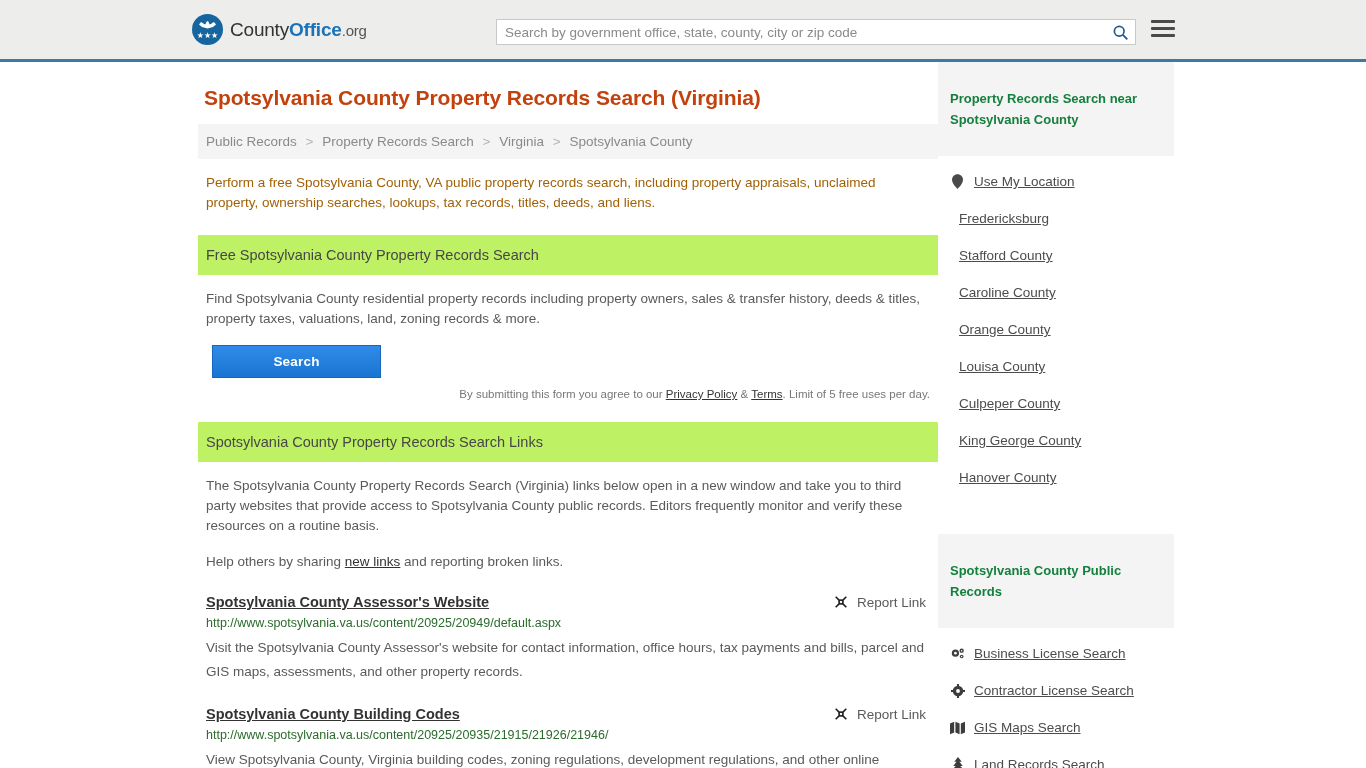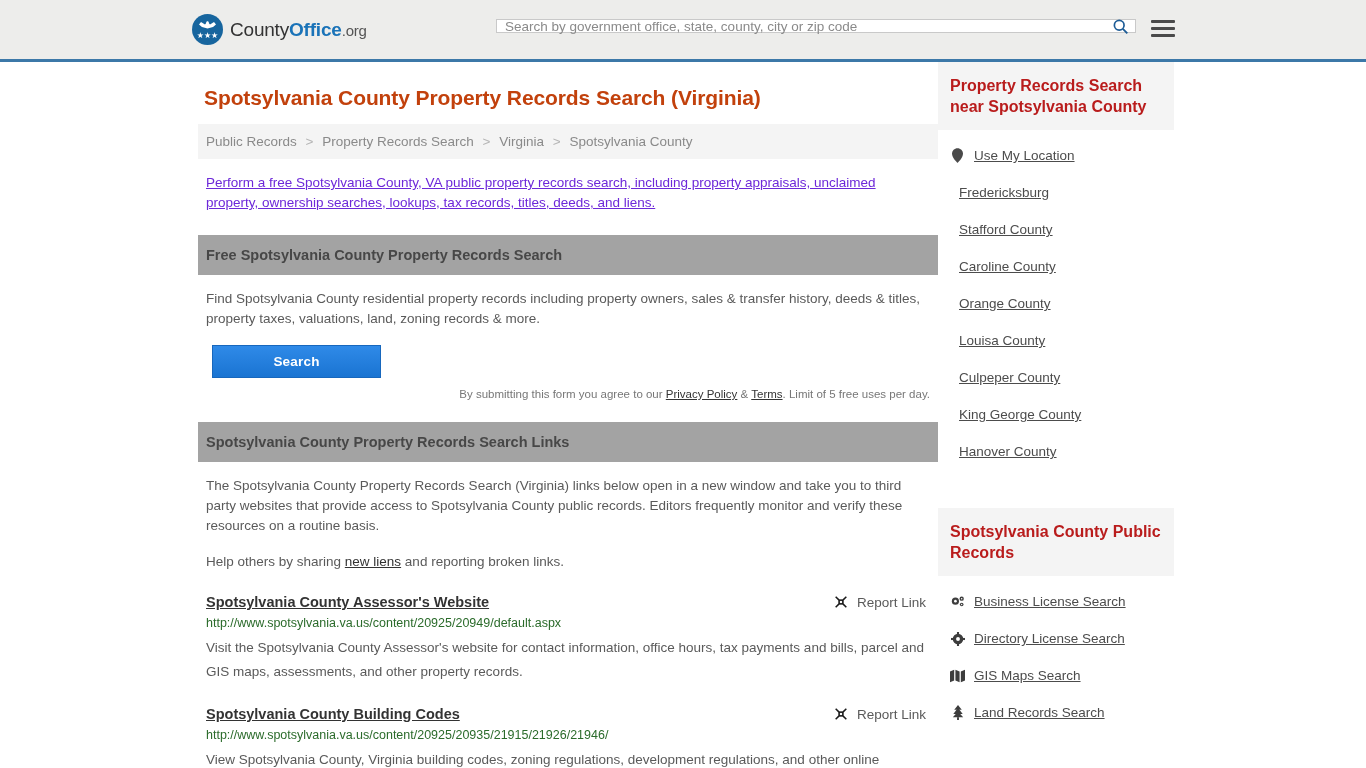--- a/index.html
+++ b/index.html
@@ -60,21 +60,21 @@
   }
   .brand-text .b-county { color: #333; }
   .brand-text .b-office { color: #1a73b8; font-weight: bold; text-align: center; }
   .brand-text .b-org { color: #555; font-size: 15px; }
 
   .header-search {
     position: absolute;
     left: 496px;
     top: 19px;
     width: 640px;
-    height: 14px;
+    height: 26px;
     background: #fff;
     border: 1px solid #c9c9c9;
     display: flex;
     align-items: center;
   }
   .header-search input {
     flex: 1;
     border: 0;
     outline: none;
     font-family: "Liberation Sans", sans-serif;
@@ -135,31 +135,30 @@
   .breadcrumb a {
     color: #8a8a8a;
     text-decoration: none;
   }
   .breadcrumb .sep { color: #b4b4b4; margin: 0 5px; }
 
   .intro {
     padding: 14px 8px 0 8px;
     line-height: 20px;
     font-size: 13.5px;
-    color: #6d28d9;
+    color: #a16207;
     max-width: 720px;
-    text-decoration: underline;
   }
 
   .section-head {
-    background: #a3a3a3;
+    background: #bef264;
     padding: 12px 8px;
     margin-top: 22px;
     font-size: 14.5px;
-    font-weight: bold;
+    font-weight: normal;
     color: #474747;
   }
 
   .section-body { padding: 14px 8px 0 8px; }
   .section-body p {
     margin: 0 0 0 0;
     line-height: 20px;
     font-size: 13.5px;
     color: #5a5a5a;
   }
@@ -237,24 +236,24 @@
   .link-desc {
     margin-top: 6px;
     line-height: 24px;
     font-size: 13.5px;
     color: #5a5a5a;
   }
 
   
   .side-panel-head {
     background: #f4f4f4;
-    padding: 13px 12px;
-    font-size: 16px;
+    padding: 26px 12px;
+    font-size: 13px;
     font-weight: bold;
-    color: #b91c1c;
+    color: #15803d;
     line-height: 21px;
   }
   .side-panel-head.second { margin-top: 38px; }
   .side-list { padding: 0; margin: 0; list-style: none; }
   .side-list li {
     display: flex;
     align-items: center;
     gap: 9px;
     padding: 11px 12px 11px 12px;
     font-size: 13.5px;
@@ -335,21 +334,21 @@
       <button class="search-btn">Search</button>
     </div>
 
     <div class="form-note">
       <span>By submitting this form you agree to our </span><a href="#">Privacy Policy</a><span> &amp; </span><a href="#">Terms</a><span>. Limit of 5 free uses per day.</span>
     </div>
 
     <div class="section-head">Spotsylvania County Property Records Search Links</div>
     <div class="section-body">
       <p>The Spotsylvania County Property Records Search (Virginia) links below open in a new window and take you to third party websites that provide access to Spotsylvania County public records. Editors frequently monitor and verify these resources on a routine basis.</p>
-      <p class="spaced"><span>Help others by sharing </span><a class="inline-link" href="#">new liens</a><span> and reporting broken links.</span></p>
+      <p class="spaced"><span>Help others by sharing </span><a class="inline-link" href="#">new links</a><span> and reporting broken links.</span></p>
     </div>
 
     <div class="link-row">
       <div class="link-row-head">
         <a class="link-title" href="#">Spotsylvania County Assessor's Website</a>
         <span class="report-link">
           <svg width="16" height="16" viewBox="0 0 18 18">
             <path d="M3 3 L8 8 M10 10 L15 15" stroke="#1a1a1a" stroke-width="1.7" fill="none"></path>
             <path d="M15 3 L10 8 M8 10 L3 15" stroke="#1a1a1a" stroke-width="1.7" fill="none"></path>
             <circle cx="9" cy="9" r="2.3" fill="none" stroke="#1a1a1a" stroke-width="1.6"></circle>
@@ -444,21 +443,21 @@
         <span class="side-ico">
           <svg width="14" height="14" viewBox="0 0 16 16">
             <circle cx="8" cy="8" r="6" fill="#3d3d3d"></circle>
             <circle cx="8" cy="8" r="2.2" fill="#fff"></circle>
             <rect x="6.8" y="0" width="2.4" height="3" fill="#3d3d3d"></rect>
             <rect x="6.8" y="13" width="2.4" height="3" fill="#3d3d3d"></rect>
             <rect x="0" y="6.8" width="3" height="2.4" fill="#3d3d3d"></rect>
             <rect x="13" y="6.8" width="3" height="2.4" fill="#3d3d3d"></rect>
           </svg>
         </span>
-        <a href="#">Directory License Search</a>
+        <a href="#">Contractor License Search</a>
       </li>
       <li>
         <span class="side-ico">
           <svg width="16" height="14" viewBox="0 0 18 15">
             <path d="M0 2 L5 0 L5 13 L0 15 Z" fill="#3d3d3d"></path>
             <path d="M6.5 0 L11.5 2 L11.5 15 L6.5 13 Z" fill="#3d3d3d"></path>
             <path d="M13 2 L18 0 L18 13 L13 15 Z" fill="#3d3d3d"></path>
           </svg>
         </span>
         <a href="#">GIS Maps Search</a>

